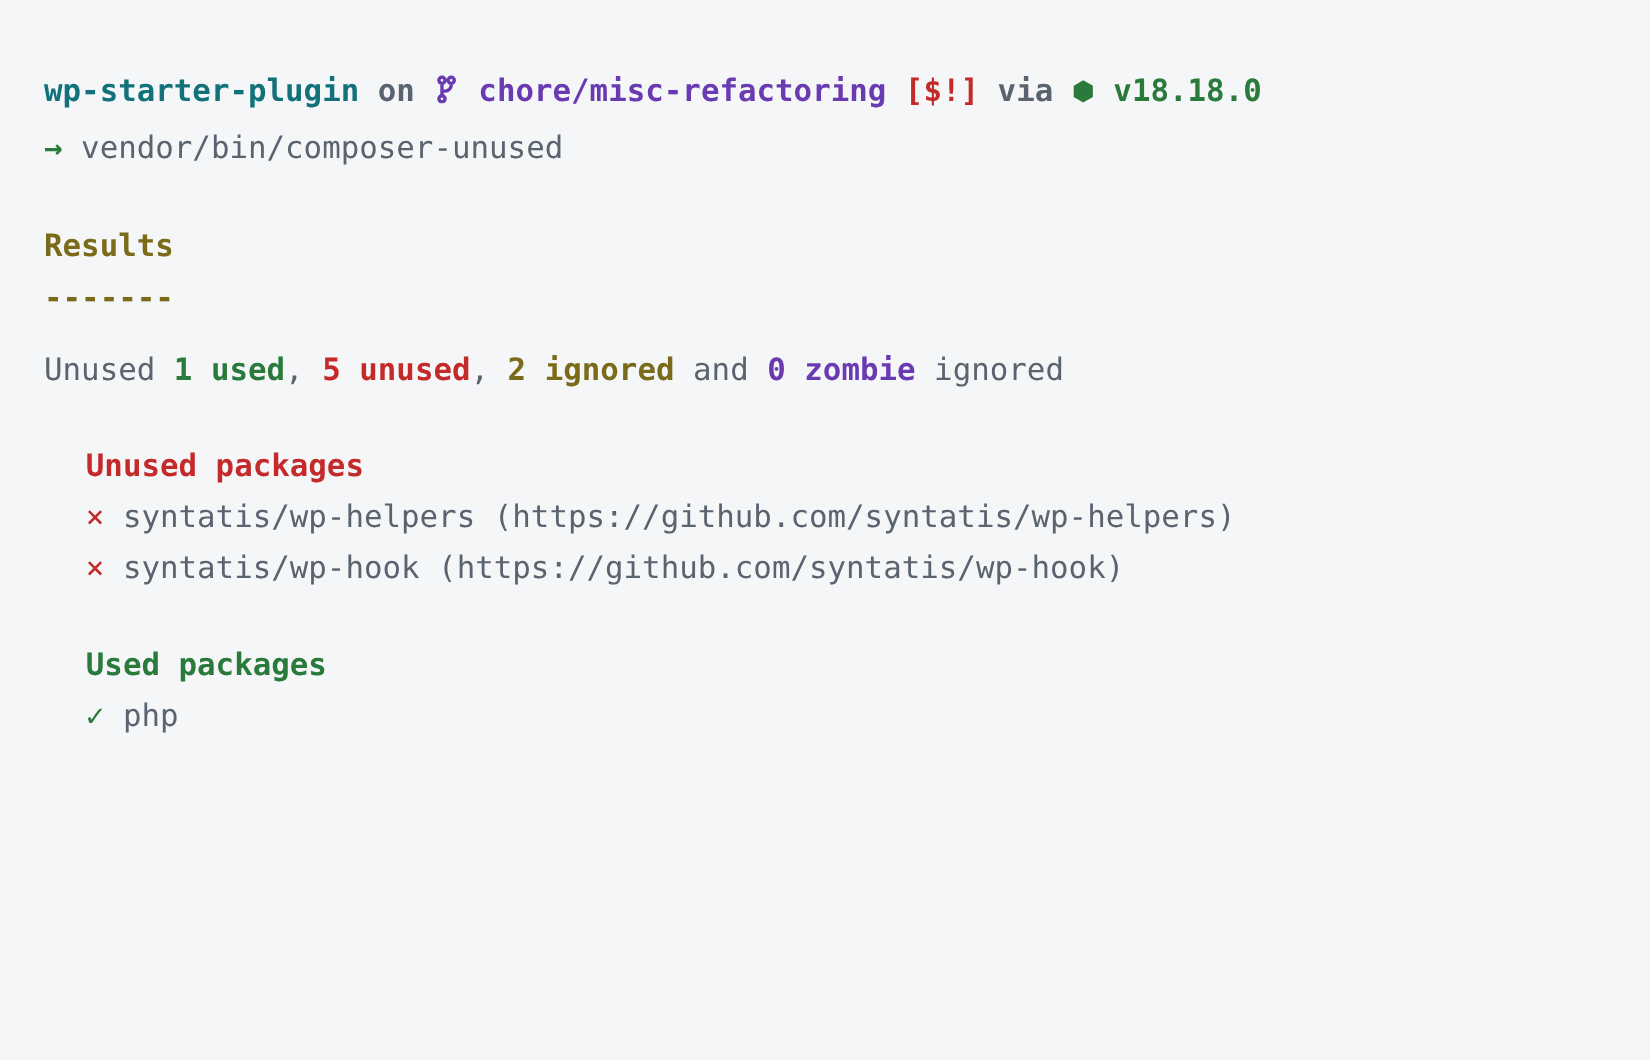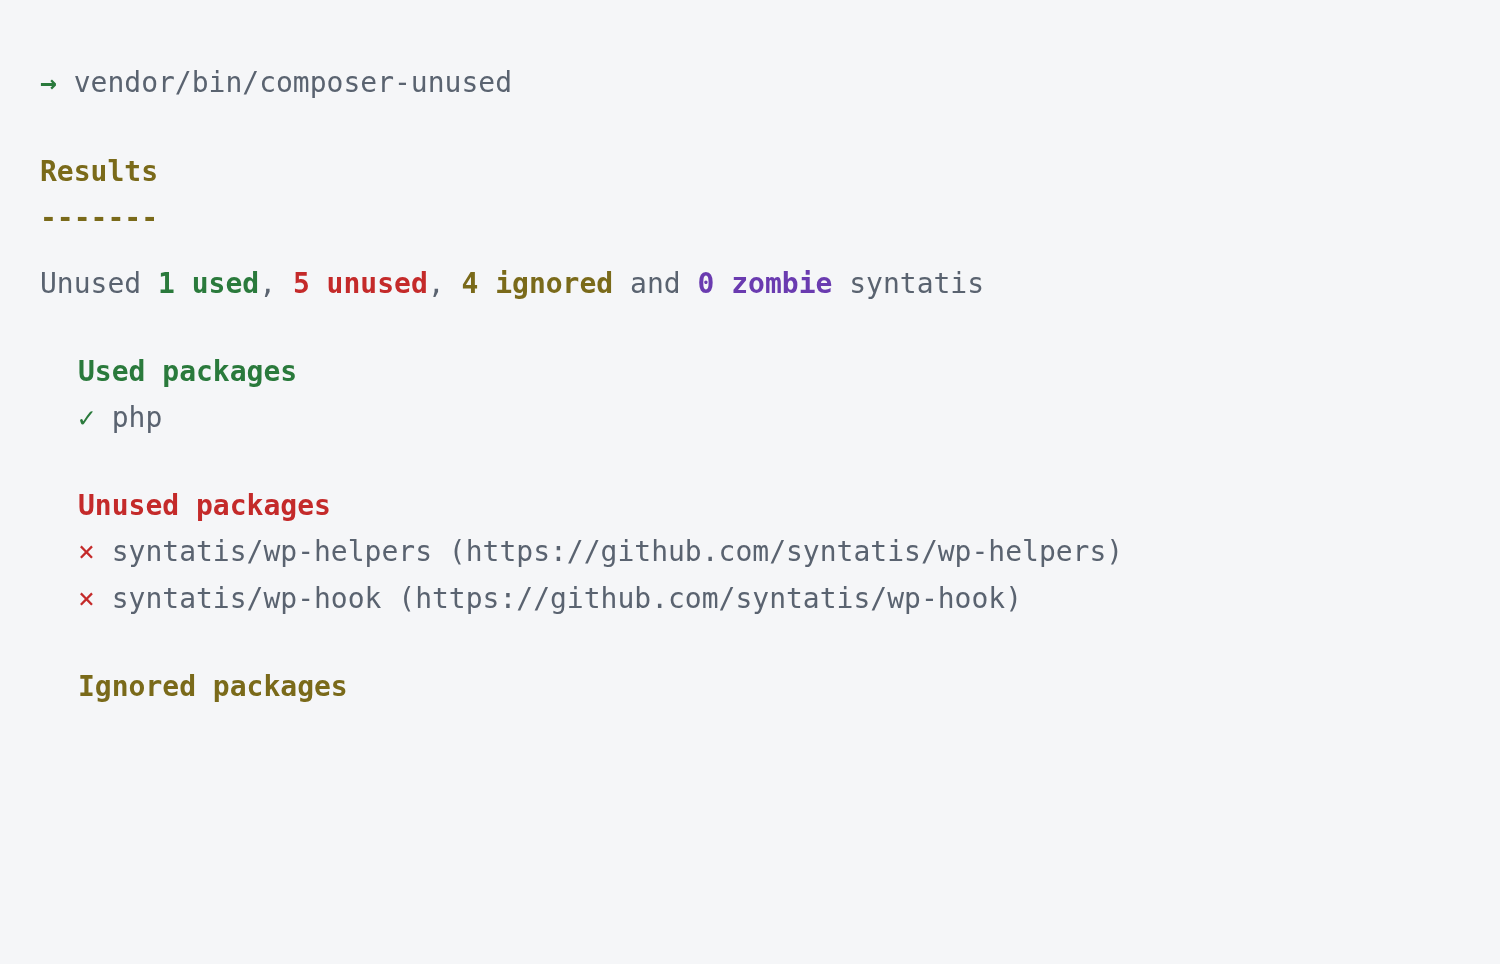--- a/index.html
+++ b/index.html
@@ -58,58 +58,67 @@
       padding-left: 0px;
     }
     .check { color: #2a7a3c; }
     .cross { color: #c42a2a; }
   </style>
 </head>
 <body>
 
 <div class="terminal">
 
+  <div class="prompt-line">
+    <span class="teal">wp-starter-plugin</span>
+    <span class="grey-bold">on</span>
+    <span class="branch-icon"><svg width="24" height="28" viewBox="0 0 16 20">
+          <path d="M5 3 a2 2 0 1 0 0 4 a2 2 0 0 0 0 -4 M5 7 v8 M5 15 a2 2 0 1 0 0 4 a2 2 0 0 0 0 -4 M11 3 a2 2 0 1 0 0 4 a2 2 0 0 0 0 -4 M11 7 v1 a4 4 0 0 1 -4 4 h-2" fill="none" stroke="#6a3bb0" stroke-width="2.2"></path>
+        </svg></span>
+    <span class="purple">chore/misc-refactoring</span>
+    <span class="red">[$!]</span>
+    <span class="grey-bold">via</span>
+    <span class="hex-icon">⬢</span>
+    <span class="green">v18.18.0</span>
+  </div>
 
   <div class="command-line">
     <span class="arrow">→</span>
     <span class="grey">vendor/bin/composer-unused</span>
   </div>
 
   <div class="results-section">
     <div class="olive">Results</div>
     <div class="olive">-------</div>
   </div>
 
   <div class="summary">
     <span class="grey">Unused</span>
     <span class="green">1 used</span><span class="grey">,</span>
     <span class="red">5 unused</span><span class="grey">,</span>
-    <span class="olive">4 ignored</span>
+    <span class="olive">2 ignored</span>
     <span class="grey">and</span>
     <span class="purple">0 zombie</span>
-    <span class="grey">syntatis</span>
-  </div>
-
-  <div class="section">
-    <div class="green section-heading">Used packages</div>
-    <div class="pkg-line">
-      <span class="check">✓</span>
-      <span class="grey">php</span>
-    </div>
+    <span class="grey">ignored</span>
   </div>
 
   <div class="section">
     <div class="red section-heading">Unused packages</div>
     <div class="pkg-line">
       <span class="cross">×</span>
       <span class="grey">syntatis/wp-helpers (https://github.com/syntatis/wp-helpers)</span>
     </div>
     <div class="pkg-line">
       <span class="cross">×</span>
       <span class="grey">syntatis/wp-hook (https://github.com/syntatis/wp-hook)</span>
     </div>
   </div>
 
   <div class="section">
-    <div class="olive section-heading">Ignored packages</div>
+    <div class="green section-heading">Used packages</div>
+    <div class="pkg-line">
+      <span class="check">✓</span>
+      <span class="grey">php</span>
+    </div>
   </div>
+
 
 </div>
 
 </body></html>

